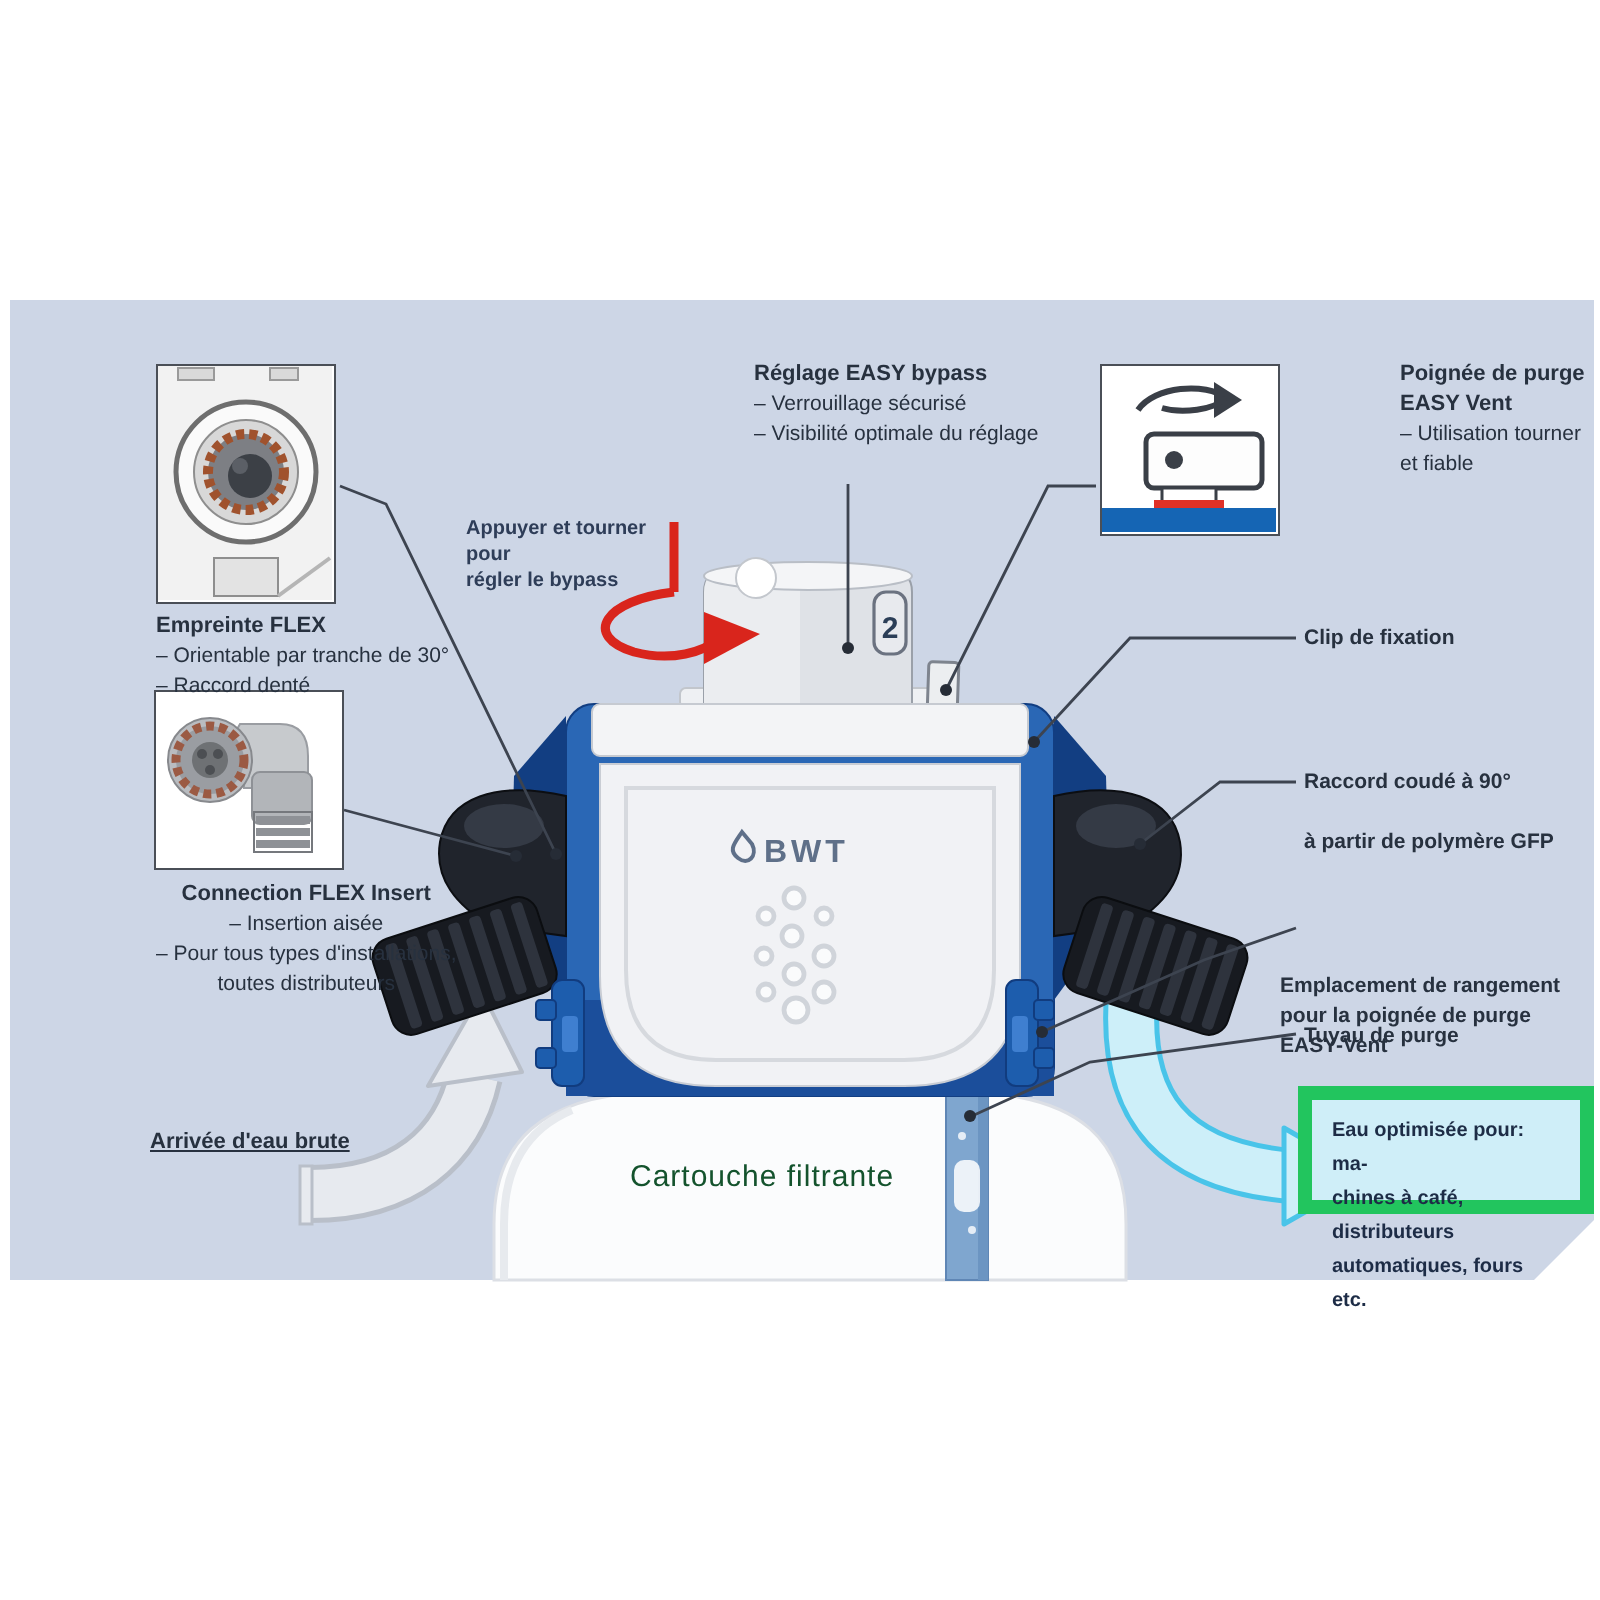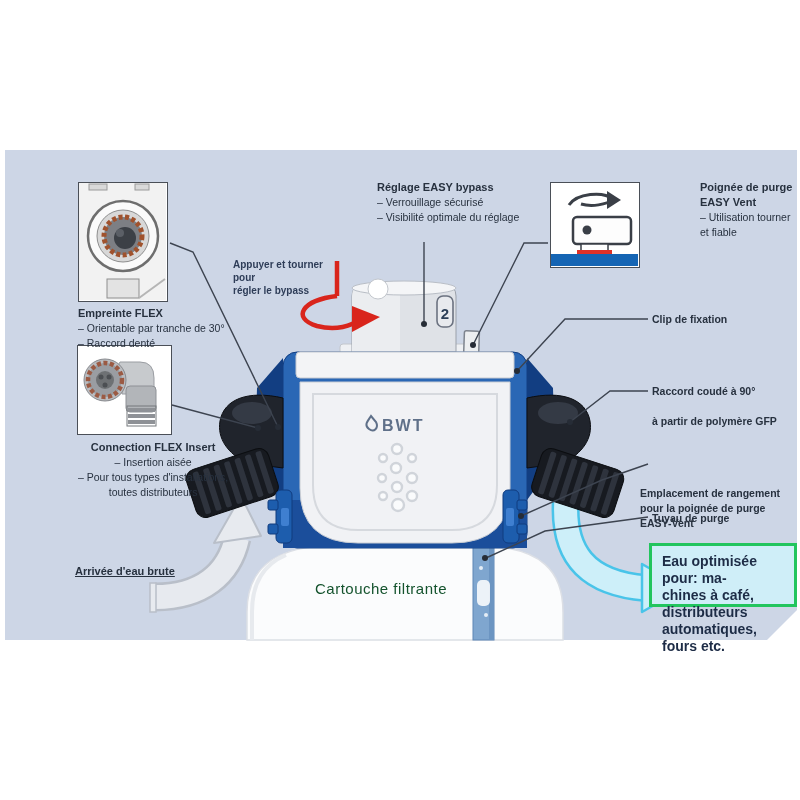--- a/index.html
+++ b/index.html
@@ -9,21 +9,21 @@
            clip-path:polygon(0 0,100% 0,100% calc(100% - 30px),calc(100% - 30px) 100%,0 100%); }
   svg.layer { position:absolute; left:0; top:0; width:800px; height:800px; }
   .lbl { position:absolute; color:#27313f; }
   .lbl .t { display:block; font-size:11px; font-weight:700; line-height:15px; }
   .lbl .b { display:block; font-size:10.5px; font-weight:400; line-height:15px; }
   .rlbl { position:absolute; color:#27313f; font-size:10.5px; font-weight:700; line-height:15px; }
   .hint { position:absolute; left:233px; top:258px; width:102px; text-align:left;
           font-size:10px; font-weight:700; color:#2e3d58; line-height:13px; }
   .photo { position:absolute; background:#ffffff; border:1.6px solid #4a4f57; }
   .eaubox { position:absolute; left:649px; top:543px; width:148px; height:64px; background:#cfeef8;
-            border:3px solid #22c55e; padding:7px 10px; font-size:14px; font-weight:700;
+            border:7px solid #22c55e; padding:7px 10px; font-size:10px; font-weight:700;
             color:#1d2c46; line-height:17px; }
   .cartlbl { position:absolute; left:315px; top:580px; font-size:15px; color:#14532d; letter-spacing:0.5px; }
 </style>
 </head>
 <body>
 
 <div id="stage">
 
   <div class="panel"></div>
 

